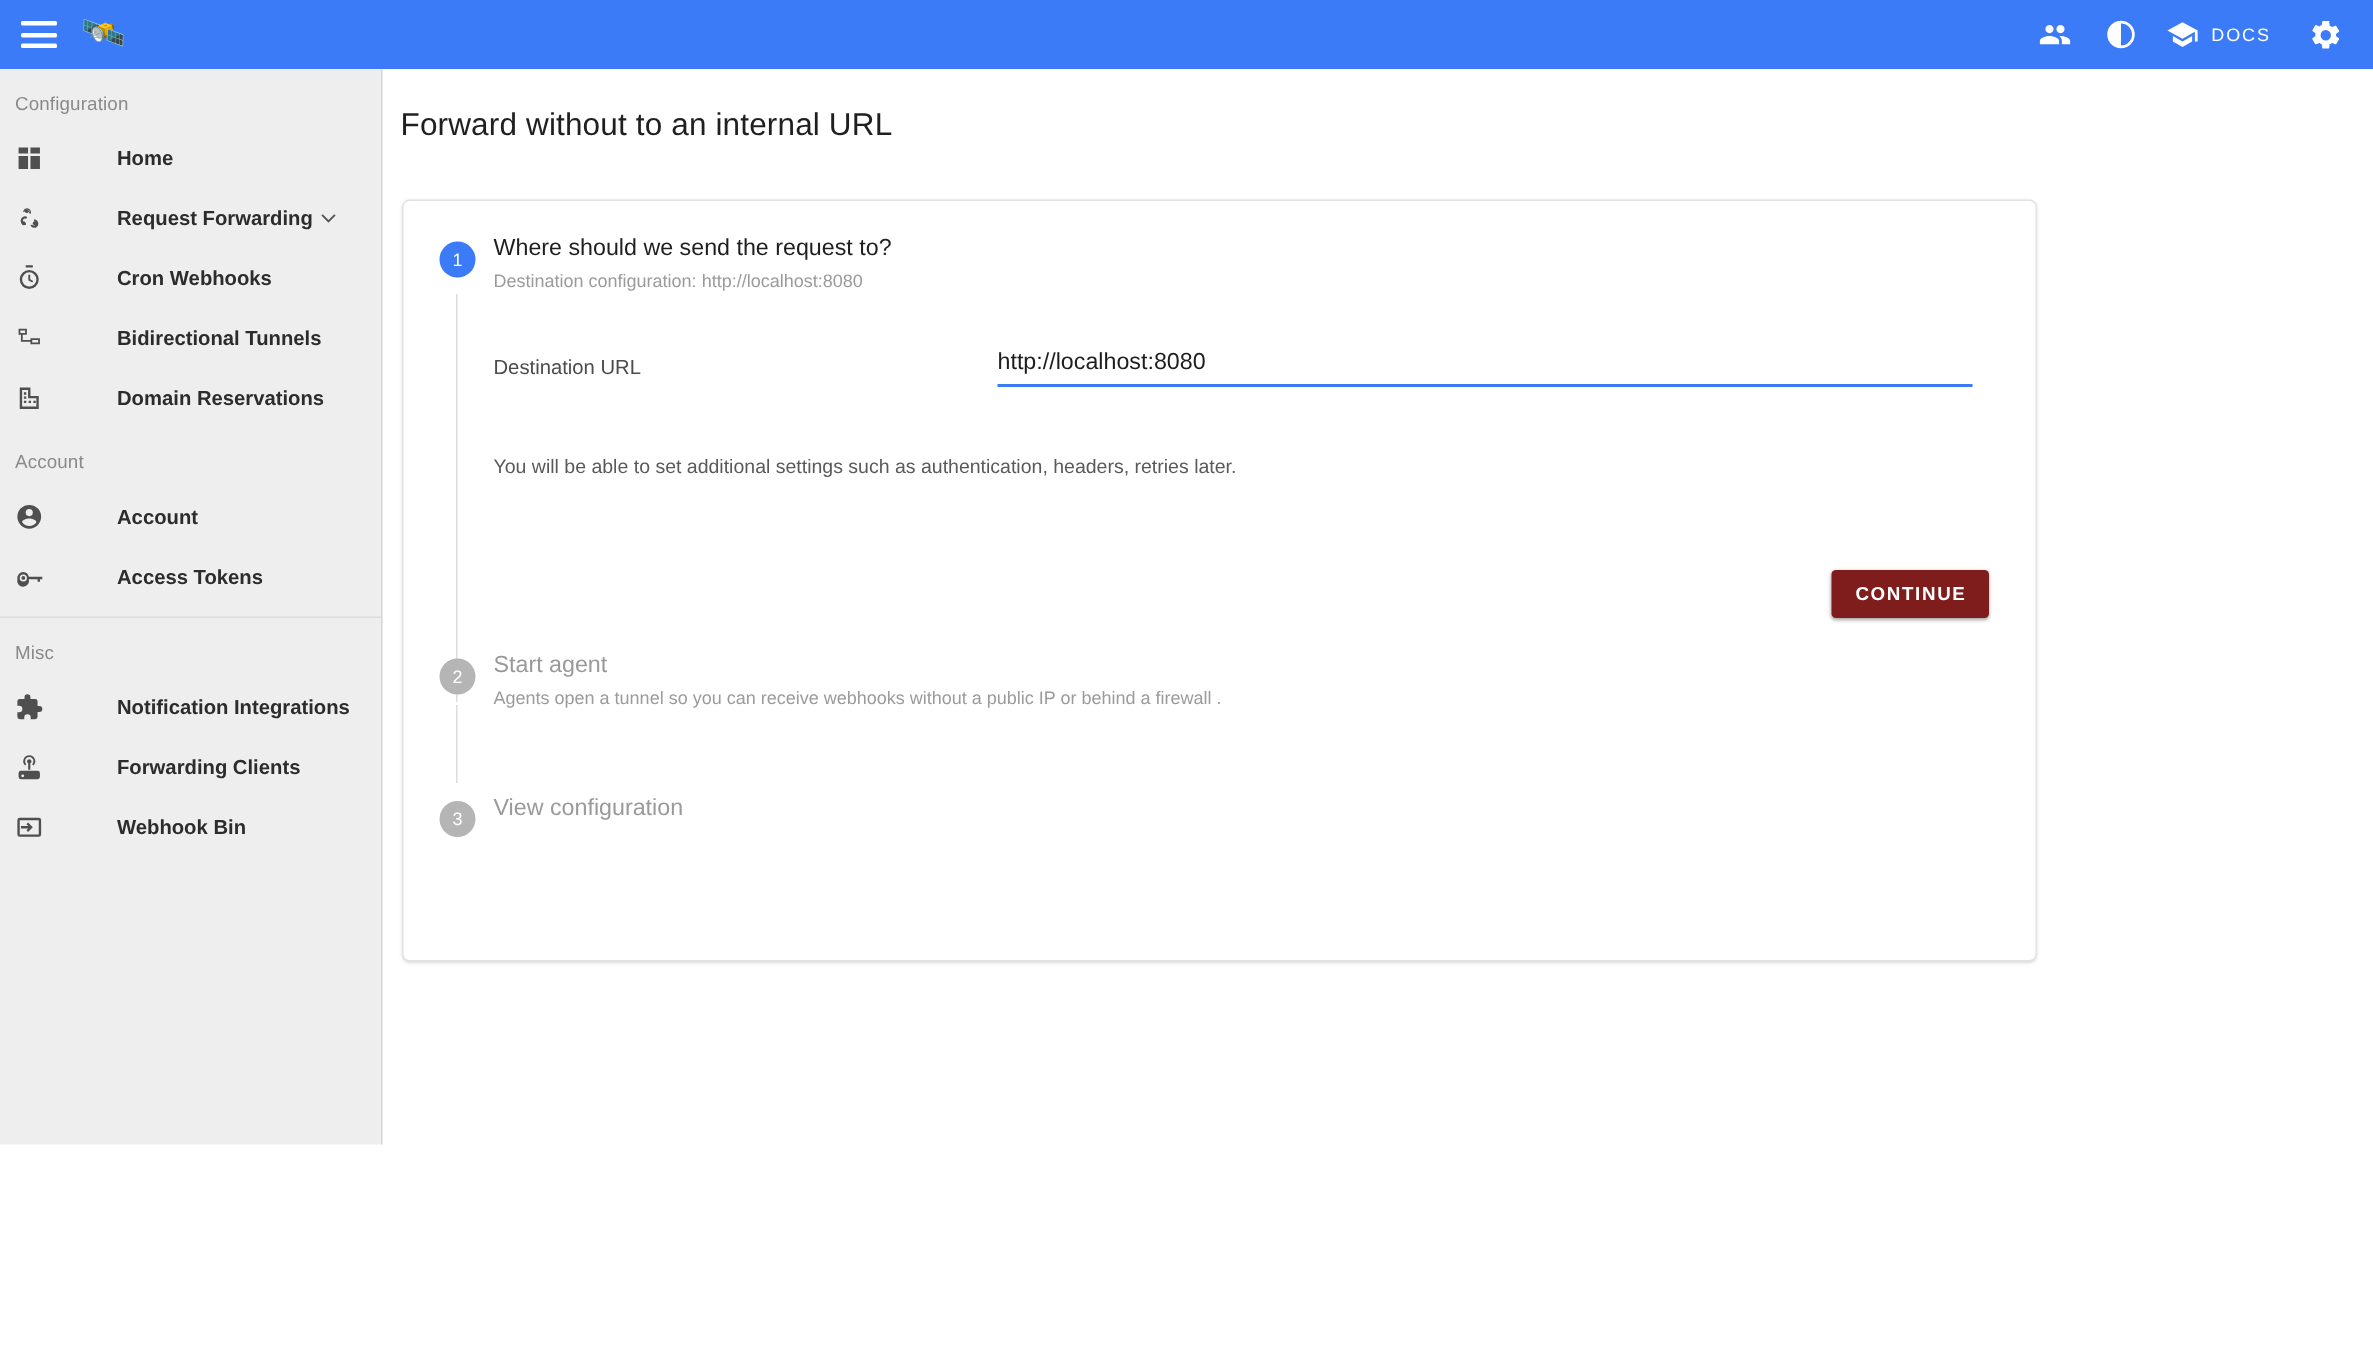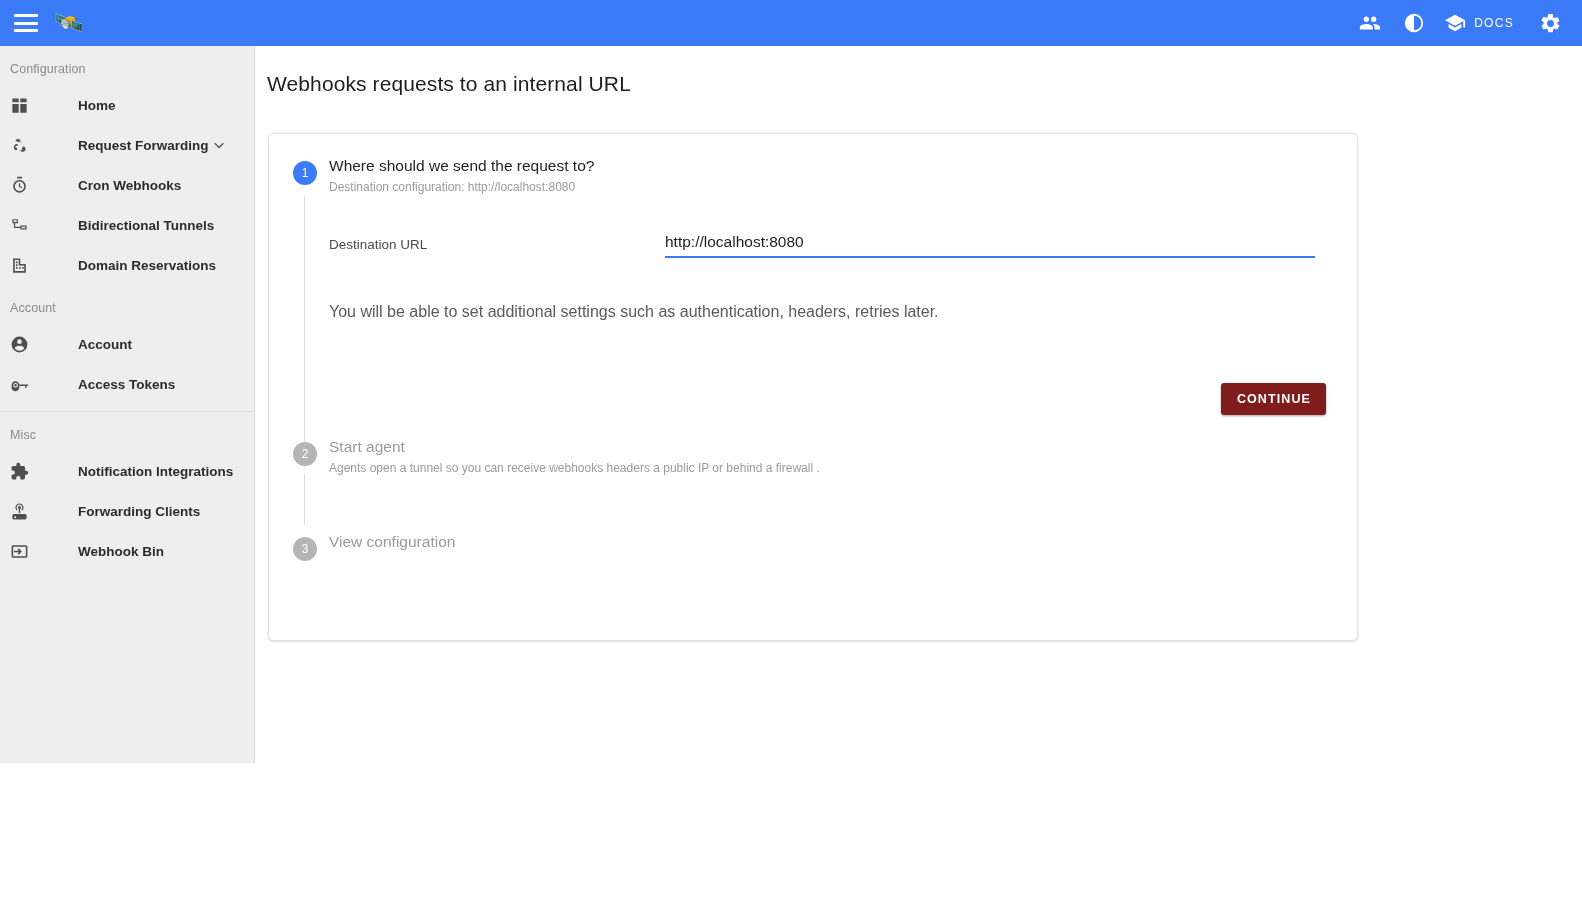--- a/index.html
+++ b/index.html
@@ -154,21 +154,21 @@
   .field-input {
     border: none; outline: none;
     font-family: "Liberation Sans", sans-serif;
     font-size: 15.5px; color: #1d1d1d;
     width: 100%;
     padding: 0 0 5px 0;
     background: transparent;
     caret-color: #3b7bf7;
   }
   .helper-text {
-    font-size: 16px; color: #5a5a5a;
+    font-size: 13px; color: #5a5a5a;
     margin-top: 45px;
   }
   .actions {
     display: flex; justify-content: flex-end;
     padding-right: 31px;
     margin-top: 62px;
   }
   .btn-continue {
     background: #7f1d1d;
     color: #ffffff;
@@ -326,21 +326,21 @@
           <path d="M20 4H4a2 2 0 0 0-2 2v12a2 2 0 0 0 2 2h16a2 2 0 0 0 2-2V6a2 2 0 0 0-2-2zm0 14H4V6h16v12zM11 8l-1.4 1.4 1.6 1.6H5v2h6.2l-1.6 1.6L11 16l4-4-4-4z"></path>
         </svg>
     </span>
     <span class="nav-label">Webhook Bin</span>
   </div>
 
 </div>
 
 <div class="main">
 
-  <h1 class="page-title">Webhooks requests to an internal URL</h1>
+  <h1 class="page-title">Forward without to an internal URL</h1>
 
   <div class="card">
 
     <div class="step" style="padding-top:22px;">
       <div class="step-connector" style="top:62px; height:272px;"></div>
 
       <div class="step-head">
         <div class="step-badge active">1</div>
         <div class="step-text">
           <div class="step-title">Where should we send the request to?</div>
@@ -363,21 +363,21 @@
         </div>
       </div>
     </div>
 
     <div class="step" style="padding-top:22px;">
       <div class="step-connector" style="top:58px; height:52px;"></div>
       <div class="step-head">
         <div class="step-badge inactive">2</div>
         <div class="step-text">
           <div class="step-title muted">Start agent</div>
-          <div class="step-sub">Agents open a tunnel so you can receive webhooks headers a public IP or behind a firewall .</div>
+          <div class="step-sub">Agents open a tunnel so you can receive webhooks without a public IP or behind a firewall .</div>
         </div>
       </div>
     </div>
 
     <div class="step" style="padding-top:56px;">
       <div class="step-head">
         <div class="step-badge inactive">3</div>
         <div class="step-text">
           <div class="step-title muted">View configuration</div>
         </div>

